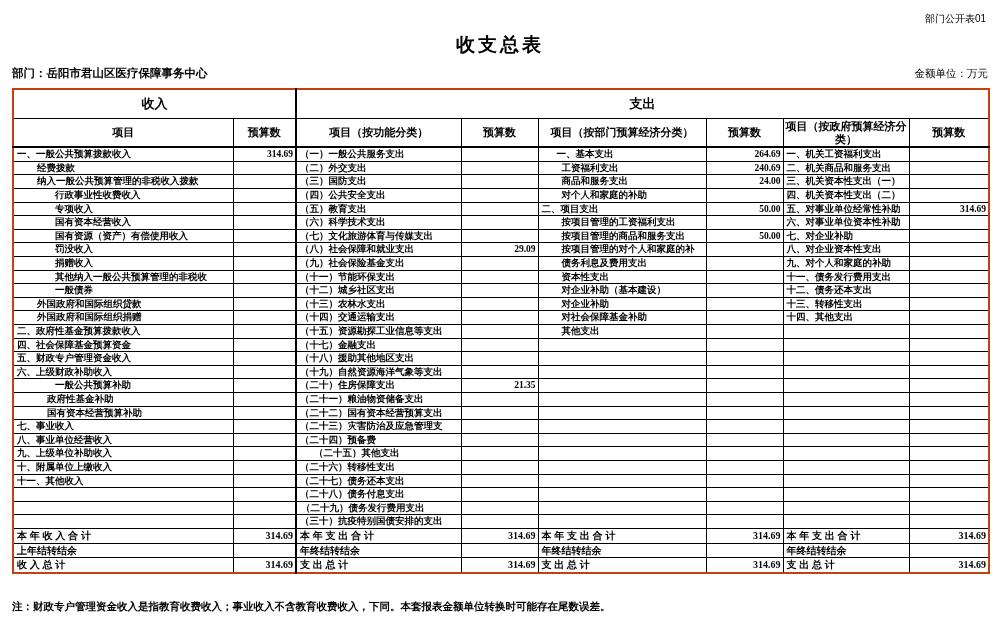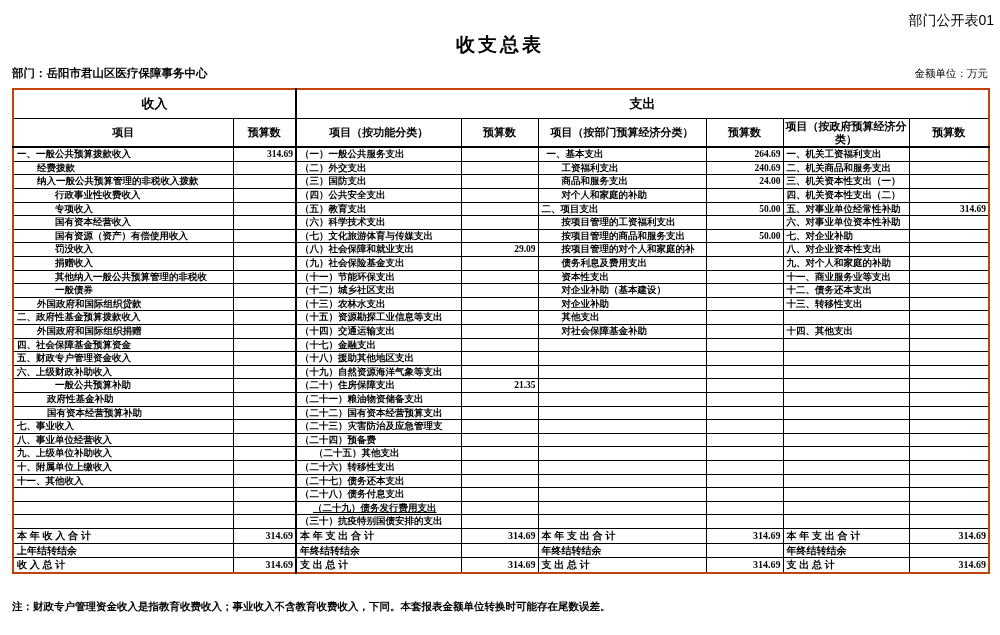--- a/index.html
+++ b/index.html
@@ -1,18 +1,18 @@
 <!DOCTYPE html>
 <html><head>
 <meta charset="utf-8">
 <style>
   html,body{margin:0;padding:0;background:#fff;}
   .report{position:relative;width:1000px;height:635px;background:#fff;overflow:hidden;
           font-family:"Liberation Sans",sans-serif;color:#000;}
-  .corner{position:absolute;top:12px;right:6px;font-size:14px;}
+  .corner{position:absolute;top:12px;right:14px;font-size:10px;}
   .title{position:absolute;top:32px;left:0;width:100%;text-align:center;margin:0;
          font-size:19px;font-weight:bold;letter-spacing:3px;}
   .meta-row{position:absolute;top:66px;left:12px;right:12px;display:flex;
             justify-content:space-between;align-items:flex-end;}
   .meta-dept{font-size:11.5px;font-weight:bold;}
   .meta-unit{font-size:10.5px;}
   table{position:absolute;left:12px;top:88px;width:976px;border-collapse:collapse;
         table-layout:fixed;border:2px solid #c2410c;}
   th,td{border:1px solid #000;overflow:hidden;}
   .group-header th{height:26px;font-size:13px;font-weight:bold;text-align:center;}
@@ -63,21 +63,21 @@
         <th>项目（按政府预算经济分类）</th>
         <th>预算数</th>
       </tr>
     </thead>
     <tbody>
         <tr>
           <td class="label-cell" style="padding-left: 3px;">一、一般公共预算拨款收入</td>
           <td class="value-cell">314.69</td>
           <td class="label-cell sep" style="padding-left: 3px;">（一）一般公共服务支出</td>
           <td class="value-cell"></td>
-          <td class="label-cell" style="padding-left: 8px;">一、基本支出</td>
+          <td class="label-cell" style="padding-left: 18px;">一、基本支出</td>
           <td class="value-cell">264.69</td>
           <td class="label-cell" style="padding-left: 3px;">一、机关工资福利支出</td>
           <td class="value-cell"></td>
         </tr>
         <tr>
           <td class="label-cell" style="padding-left: 23px;">经费拨款</td>
           <td class="value-cell"></td>
           <td class="label-cell sep" style="padding-left: 3px;">（二）外交支出</td>
           <td class="value-cell"></td>
           <td class="label-cell" style="padding-left: 23px;">工资福利支出</td>
@@ -155,21 +155,21 @@
           <td class="label-cell" style="padding-left: 3px;">九、对个人和家庭的补助</td>
           <td class="value-cell"></td>
         </tr>
         <tr>
           <td class="label-cell" style="padding-left: 41px;">其他纳入一般公共预算管理的非税收</td>
           <td class="value-cell"></td>
           <td class="label-cell sep" style="padding-left: 3px;">（十一）节能环保支出</td>
           <td class="value-cell"></td>
           <td class="label-cell" style="padding-left: 23px;">资本性支出</td>
           <td class="value-cell"></td>
-          <td class="label-cell" style="padding-left: 3px;">十一、商业服务业等支出</td>
+          <td class="label-cell" style="padding-left: 3px;">十一、债务发行费用支出</td>
           <td class="value-cell"></td>
         </tr>
         <tr>
           <td class="label-cell" style="padding-left: 41px;">一般债券</td>
           <td class="value-cell"></td>
           <td class="label-cell sep" style="padding-left: 3px;">（十二）城乡社区支出</td>
           <td class="value-cell"></td>
           <td class="label-cell" style="padding-left: 23px;">对企业补助（基本建设）</td>
           <td class="value-cell"></td>
           <td class="label-cell" style="padding-left: 3px;">十二、债务还本支出</td>
@@ -179,37 +179,37 @@
           <td class="label-cell" style="padding-left: 23px;">外国政府和国际组织贷款</td>
           <td class="value-cell"></td>
           <td class="label-cell sep" style="padding-left: 3px;">（十三）农林水支出</td>
           <td class="value-cell"></td>
           <td class="label-cell" style="padding-left: 23px;">对企业补助</td>
           <td class="value-cell"></td>
           <td class="label-cell" style="padding-left: 3px;">十三、转移性支出</td>
           <td class="value-cell"></td>
         </tr>
         <tr>
+          <td class="label-cell" style="padding-left: 23px;">外国政府和国际组织捐赠</td>
+          <td class="value-cell"></td>
+          <td class="label-cell sep" style="padding-left: 3px;">（十四）交通运输支出</td>
+          <td class="value-cell"></td>
+          <td class="label-cell" style="padding-left: 23px;">对社会保障基金补助</td>
+          <td class="value-cell"></td>
+          <td class="label-cell" style="padding-left: 3px;">十四、其他支出</td>
+          <td class="value-cell"></td>
+        </tr>
+        <tr>
           <td class="label-cell" style="padding-left: 3px;">二、政府性基金预算拨款收入</td>
           <td class="value-cell"></td>
           <td class="label-cell sep" style="padding-left: 3px;">（十五）资源勘探工业信息等支出</td>
           <td class="value-cell"></td>
           <td class="label-cell" style="padding-left: 23px;">其他支出</td>
           <td class="value-cell"></td>
           <td class="label-cell" style="padding-left: 3px;"></td>
-          <td class="value-cell"></td>
-        </tr>
-        <tr>
-          <td class="label-cell" style="padding-left: 23px;">外国政府和国际组织捐赠</td>
-          <td class="value-cell"></td>
-          <td class="label-cell sep" style="padding-left: 3px;">（十四）交通运输支出</td>
-          <td class="value-cell"></td>
-          <td class="label-cell" style="padding-left: 23px;">对社会保障基金补助</td>
-          <td class="value-cell"></td>
-          <td class="label-cell" style="padding-left: 3px;">十四、其他支出</td>
           <td class="value-cell"></td>
         </tr>
         <tr>
           <td class="label-cell" style="padding-left: 3px;">四、社会保障基金预算资金</td>
           <td class="value-cell"></td>
           <td class="label-cell sep" style="padding-left: 3px;">（十七）金融支出</td>
           <td class="value-cell"></td>
           <td class="label-cell" style="padding-left: 3px;"></td>
           <td class="value-cell"></td>
           <td class="label-cell" style="padding-left: 3px;"></td>
@@ -321,21 +321,21 @@
           <td class="label-cell sep" style="padding-left: 3px;">（二十八）债务付息支出</td>
           <td class="value-cell"></td>
           <td class="label-cell" style="padding-left: 3px;"></td>
           <td class="value-cell"></td>
           <td class="label-cell" style="padding-left: 3px;"></td>
           <td class="value-cell"></td>
         </tr>
         <tr>
           <td class="label-cell" style="padding-left: 3px;"></td>
           <td class="value-cell"></td>
-          <td class="label-cell sep" style="padding-left: 16px; text-decoration: underline;">（二十九）债务发行费用支出</td>
+          <td class="label-cell sep" style="padding-left: 4px;">（二十九）债务发行费用支出</td>
           <td class="value-cell"></td>
           <td class="label-cell" style="padding-left: 3px;"></td>
           <td class="value-cell"></td>
           <td class="label-cell" style="padding-left: 3px;"></td>
           <td class="value-cell"></td>
         </tr>
         <tr>
           <td class="label-cell" style="padding-left: 3px;"></td>
           <td class="value-cell"></td>
           <td class="label-cell sep" style="padding-left: 3px;">（三十）抗疫特别国债安排的支出</td>

